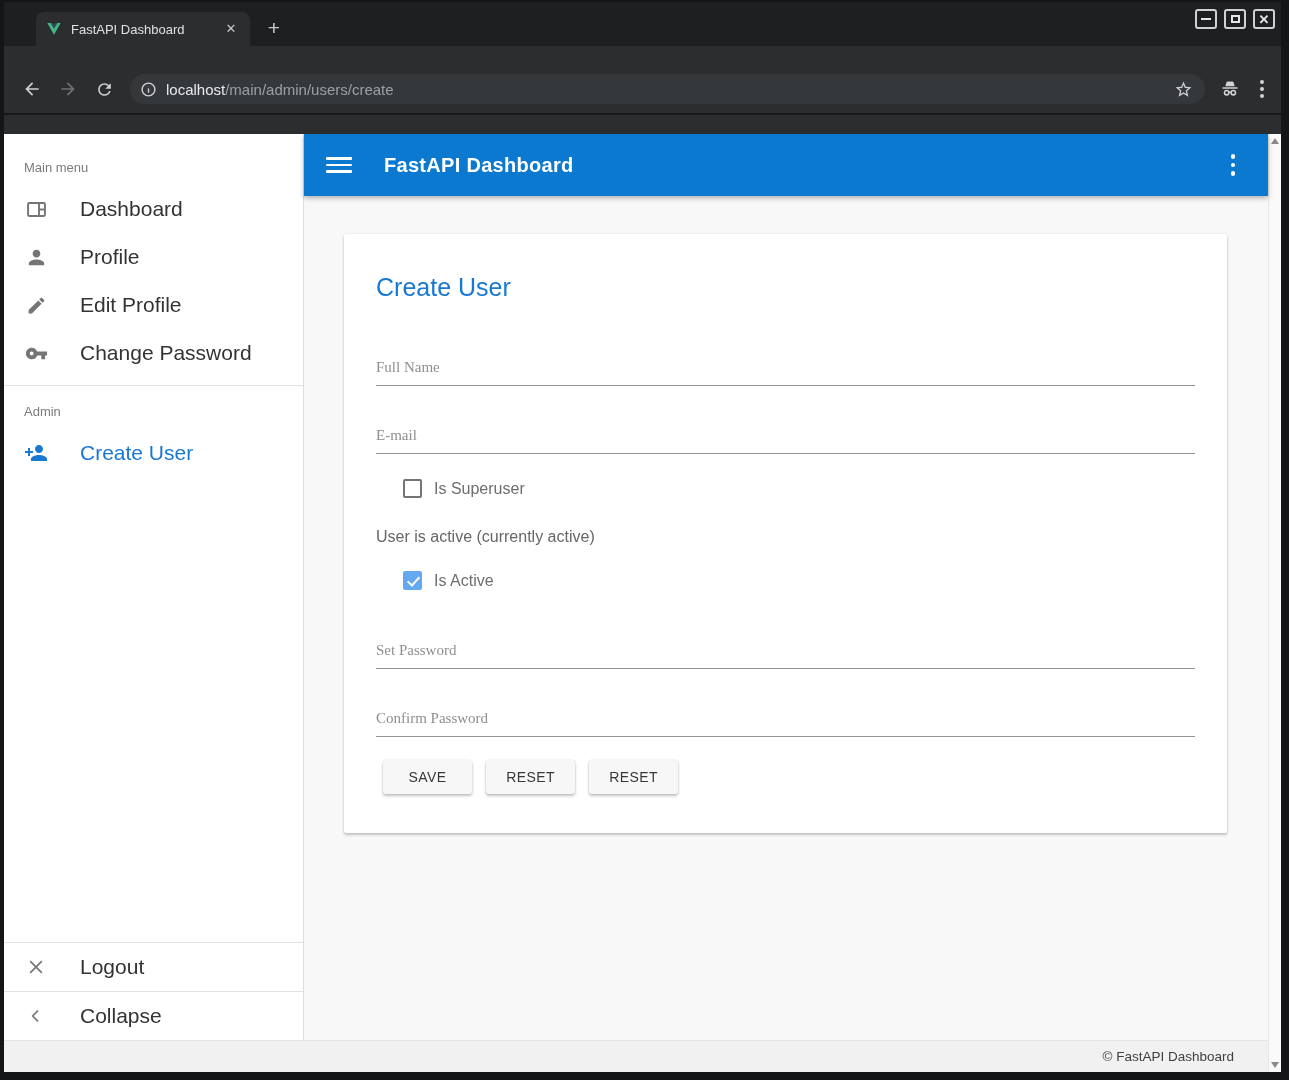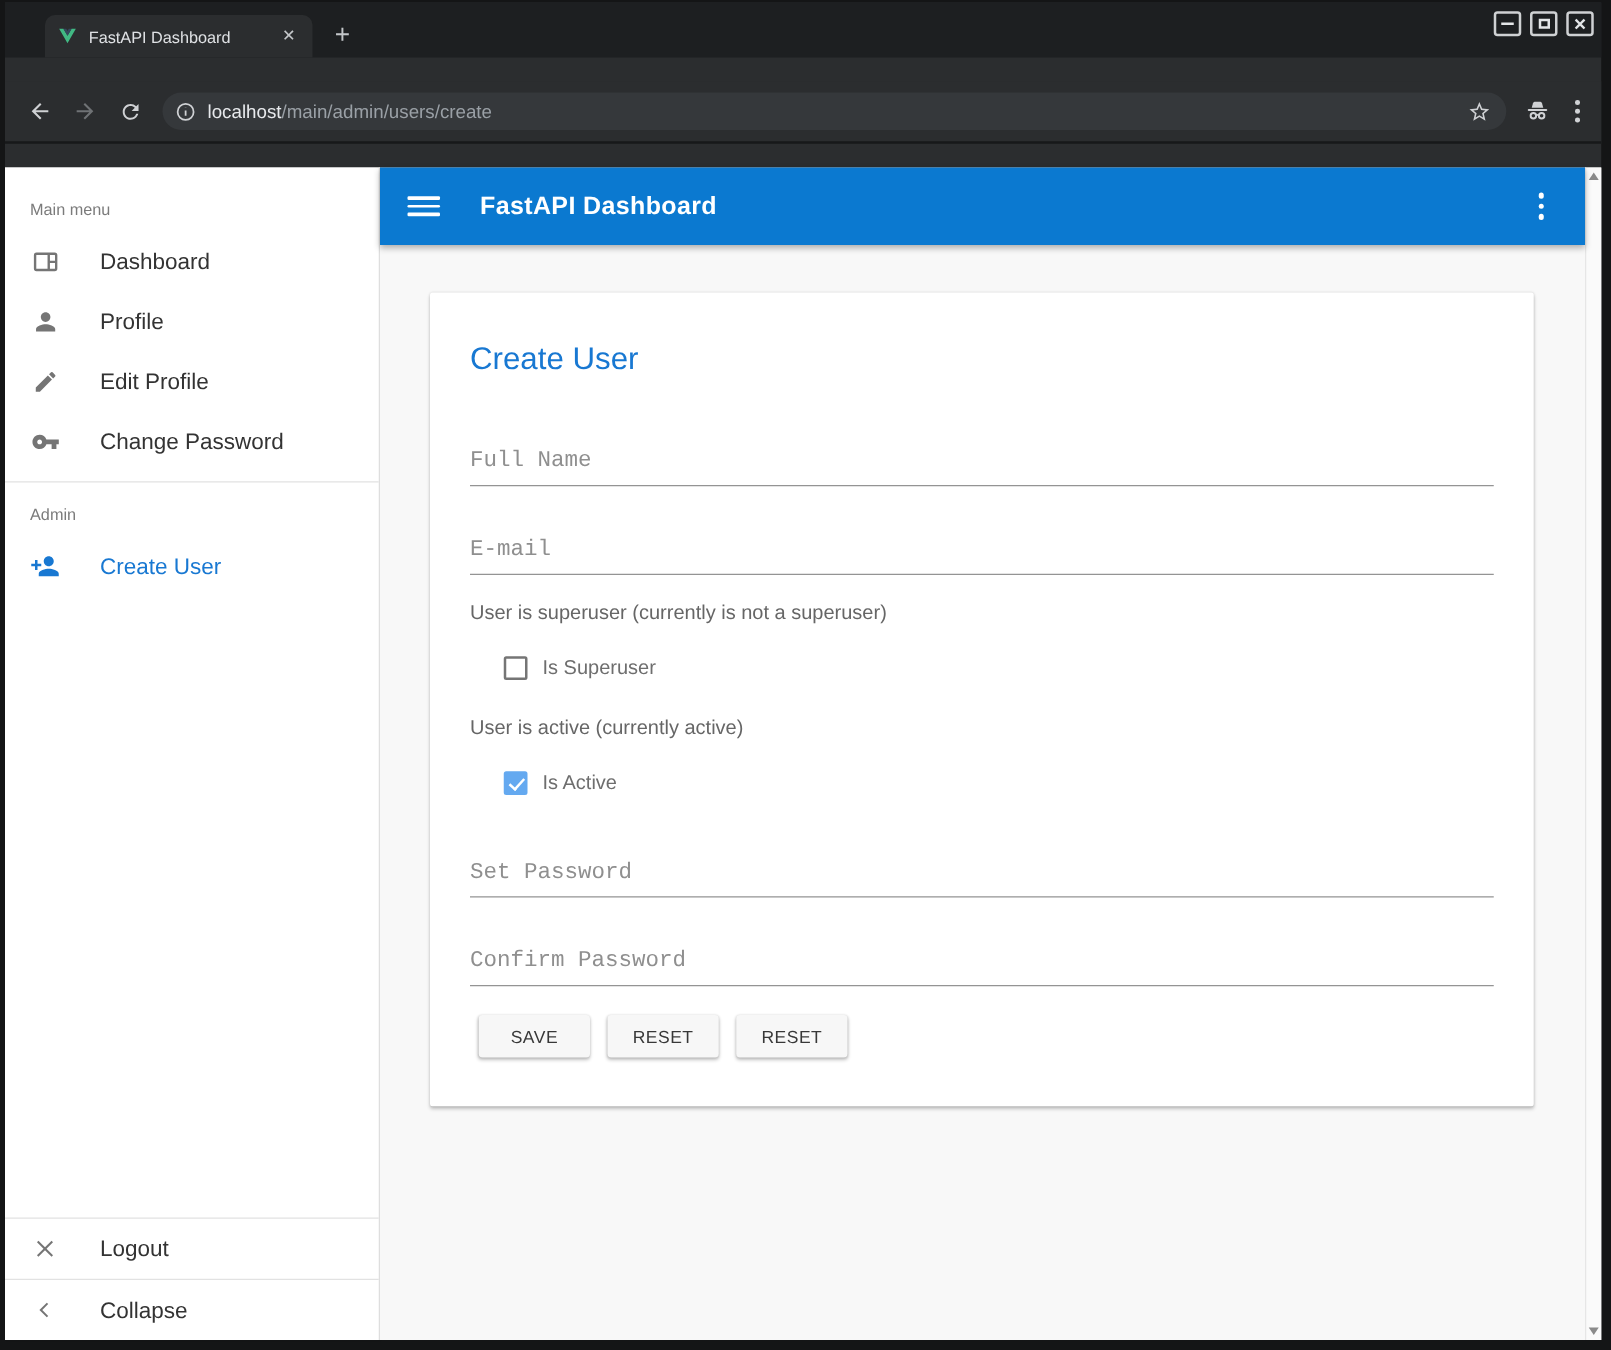--- a/index.html
+++ b/index.html
@@ -44,21 +44,21 @@
   .app-area { flex:1; display:flex; flex-direction:column; min-width:0; }
   .app-body { flex:1; display:flex; min-height:0; }
 
   
   .sidebar { width:300px; background:#ffffff; border-right:1px solid #dedede;
              display:flex; flex-direction:column; box-shadow:1px 0 2px rgba(0,0,0,.06); }
   .side-label { font-size:13px; color:#7b7b7b; padding:26px 20px 10px 20px; }
   .side-item { height:48px; display:flex; align-items:center; padding-left:20px; cursor:pointer; }
   .side-item .sicon { width:24px; height:24px; flex:0 0 24px; display:flex;
                       align-items:center; justify-content:center; }
-  .side-item .slabel { margin-left:32px; font-size:18px; color:#333333; }
+  .side-item .slabel { margin-left:32px; font-size:21px; color:#333333; }
   .side-item.active .slabel { color:#1878d2; }
   .divider { height:1px; background:#e2e2e2; margin:8px 0; }
   .side-bottom { margin-top:auto; }
 
   
   .main { flex:1; display:flex; flex-direction:column; min-width:0; }
   .appbar { height:62px; background:#0b79d0; display:flex; align-items:center;
             padding:0 28px 0 22px; box-shadow:0 2px 5px rgba(0,0,0,.30);
             position:relative; z-index:3; flex:0 0 auto; }
   .appbar-title { color:#ffffff; font-size:20px; font-weight:bold; margin-left:32px;
@@ -69,22 +69,22 @@
   .kebab { width:14px; display:flex; flex-direction:column; align-items:center; gap:4px; }
   .kebab i { width:4.4px; height:4.4px; background:#ffffff; border-radius:50%; }
 
   
   .content { flex:1; background:#f8f8f8; overflow:hidden; }
   .card { width:883px; margin:38px 41px 0 40px; background:#ffffff; border-radius:2px;
           box-shadow:0 2px 3px rgba(0,0,0,.22), 0 0 2px rgba(0,0,0,.10);
           padding:0 32px 39px 32px; }
   .card h1 { font-size:25px; font-weight:500; color:#1878d2; padding-top:41px; line-height:1; }
   .tfield { display:block; width:100%; border:none; outline:none; background:transparent;
-            border-bottom:1px solid #949494; font-size:18px; color:#a21caf;
-            padding:2px 0 9px 0; font-family:Liberation Mono, monospace; }
+            border-bottom:1px solid #949494; font-size:15px; color:#a21caf;
+            padding:2px 0 9px 0; font-family:Liberation Serif, serif; }
   .tfield::placeholder { color:#8f8f8f; opacity:1; }
   .f1 { margin-top:57px; } .f2 { margin-top:39px; } .f3 { margin-top:50px; } .f4 { margin-top:39px; }
   .hint { font-size:16px; color:#666666; margin-top:22px; }
   .cbrow { display:flex; align-items:center; margin-top:25px; cursor:pointer;padding-left:27px; }
   .cb { width:19px; height:19px; border:2px solid #757575; border-radius:2px;
         position:relative; flex:0 0 19px; }
   .cb.checked { background:#64a9f0; border-color:#64a9f0; }
   .cb.checked::after { content:""; position:absolute; left:5.2px; top:1.2px; width:5px;
         height:10px; border:solid #fff; border-width:0 2.4px 2.4px 0; transform:rotate(42deg); }
   .cblabel { margin-left:12px; font-size:16px; color:#6e6e6e; }
@@ -286,21 +286,20 @@
               </span>
           </header>
 
           <div class="content">
             <div class="card">
               <h1>Create User</h1>
 
               <input class="tfield f1" type="text" placeholder="Full Name" style="">
               <input class="tfield f2" type="text" placeholder="E-mail" style="">
 
-              <div class="hint">User is superuser (currently is not a superuser)</div>
               <div class="cbrow">
                 <span class="cb"></span>
                 <span class="cblabel">Is Superuser</span>
               </div>
 
               <div class="hint" style="margin-top:30px;">User is active (currently active)</div>
               <div class="cbrow">
                 <span class="cb checked"></span>
                 <span class="cblabel">Is Active</span>
               </div>
@@ -311,20 +310,23 @@
               <div class="btnrow">
                 <button class="btn">SAVE</button>
                 <button class="btn">RESET</button>
                 <button class="btn">RESET</button>
               </div>
             </div>
           </div>
         </div>
       </div>
 
+      <footer class="footer">
+        <span>© FastAPI Dashboard</span>
+      </footer>
     </div>
 
     <div class="vscroll">
       <span class="arr-up"></span>
       <span class="arr-dn"></span>
     </div>
   </div>
 </div>
 
 </body></html>

